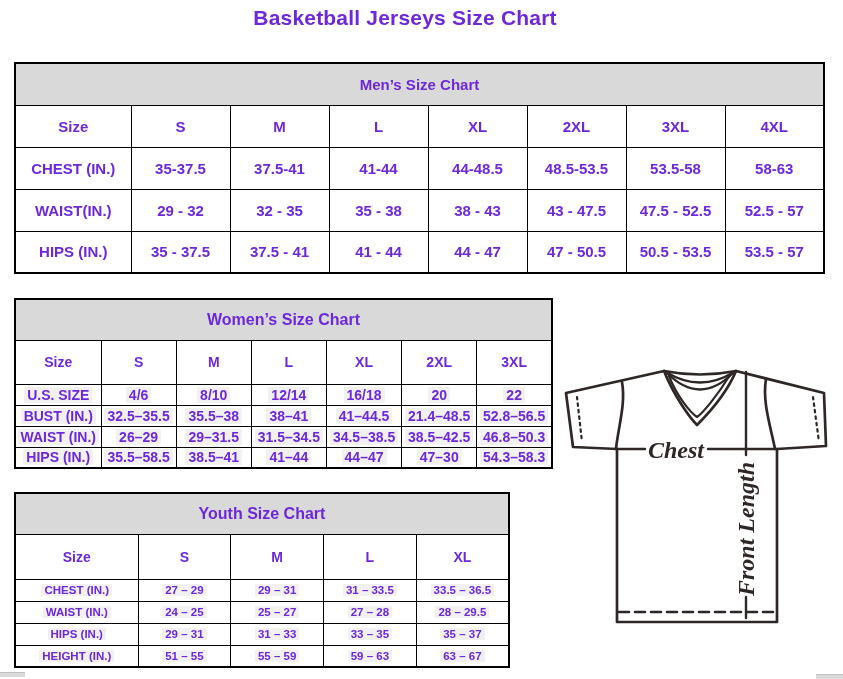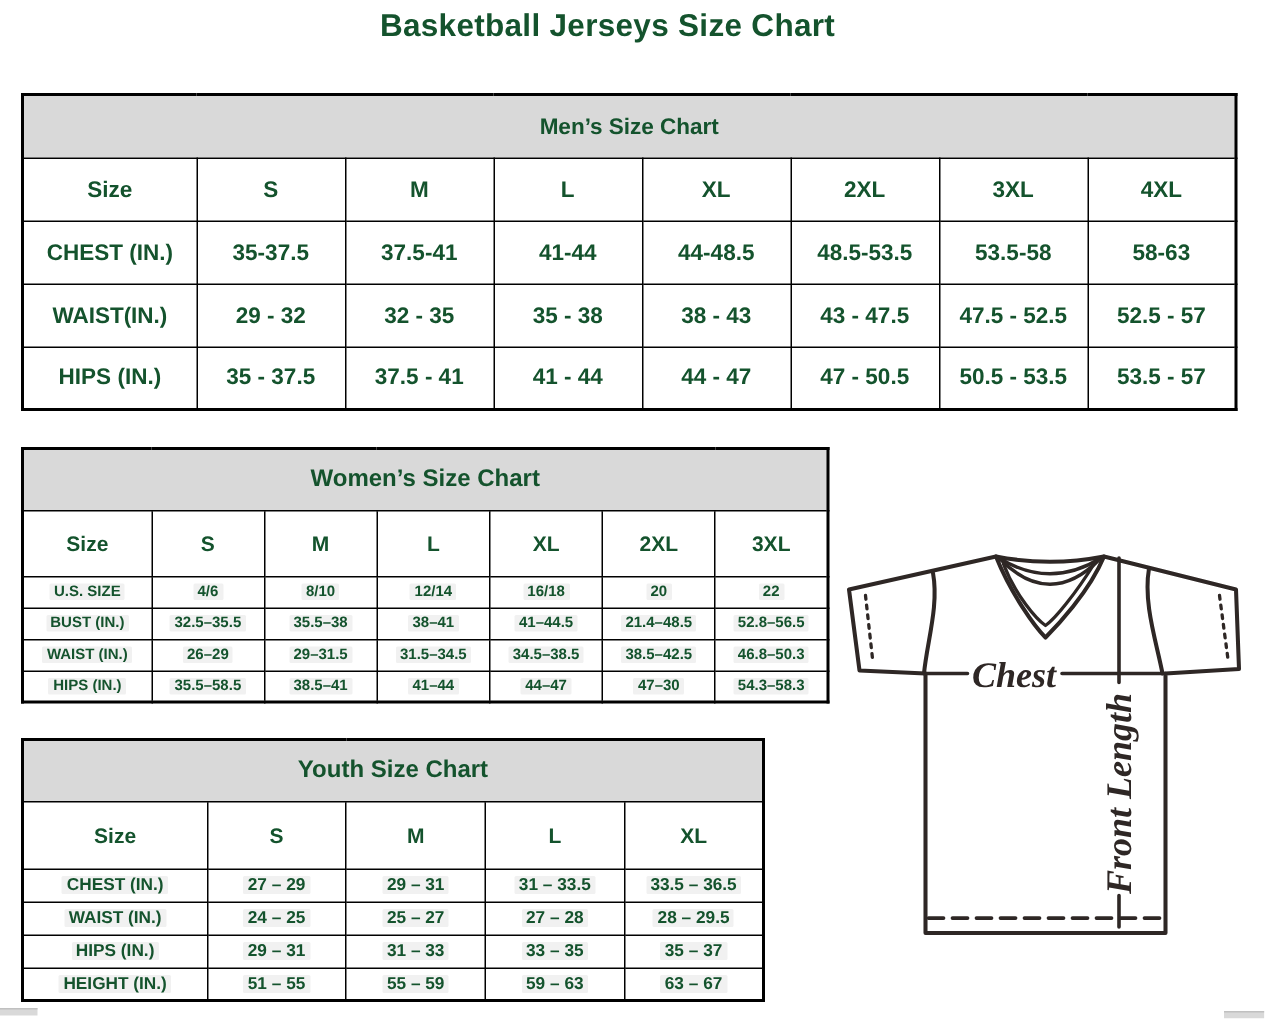--- a/index.html
+++ b/index.html
@@ -1,18 +1,18 @@
 <!DOCTYPE html>
 <html><head>
 <meta charset="utf-8">
 <style>
   html,body{margin:0;padding:0;background:#fff;}
   .page{
     position:relative;width:843px;height:679px;background:#fff;overflow:hidden;
-    font-family:"Liberation Sans",sans-serif;color:#14532d;
+    font-family:"Liberation Sans",sans-serif;color:#6d28d9;
   }
   .page-title{
     position:absolute;top:6px;left:0;width:810px;margin:0;
     text-align:center;font-size:21px;font-weight:bold;letter-spacing:.2px;
   }
   table.tbl{
     position:absolute;border-collapse:collapse;table-layout:fixed;
     background:#fff;border:2px solid #000;
   }
   table.tbl td{
@@ -23,21 +23,21 @@
   
   .tbl-mens{left:14px;top:62px;width:811px;padding-left:40px;}
   .tbl-mens tr{height:42px;}
   .tbl-mens td{font-size:15px;}
   
   .tbl-womens{left:14px;top:298px;width:539px;padding-left:28px;}
   .tbl-womens tr.title-row{height:41px;}
   .tbl-womens tr.size-row{height:44px;}
   .tbl-womens tr.data-row{height:21px;}
   .tbl-womens tr.size-row td{font-size:14px;}
-  .tbl-womens tr.data-row td{font-size:10px;border-width:1px;}
+  .tbl-womens tr.data-row td{font-size:14px;border-width:1px;}
   
   .tbl-youth{left:14px;top:492px;width:496px;}
   .tbl-youth tr.title-row{height:41px;border-radius:19px;}
   .tbl-youth tr.size-row{height:45px;}
   .tbl-youth tr.data-row{height:22px;}
   .tbl-youth tr.size-row td{font-size:14px;}
   .tbl-youth tr.data-row td{font-size:11.5px;border-width:1px;}
   .hl{background:#f1f1f1;padding:0 3px;border-radius:1px;}
   
   .jersey-wrap{position:absolute;left:556px;top:360px;width:288px;height:300px;}

